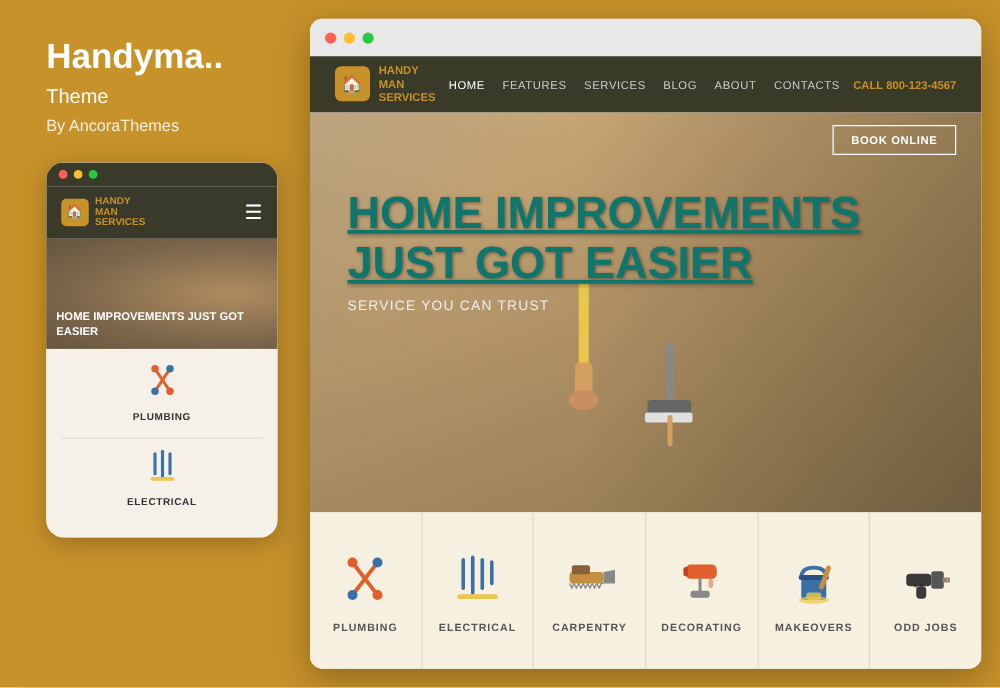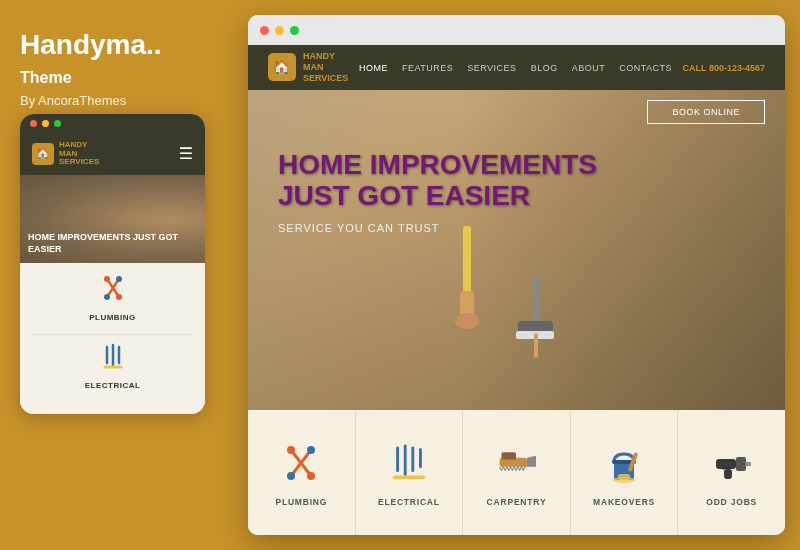--- a/index.html
+++ b/index.html
@@ -8,46 +8,46 @@
       height: 550px;
       background-color: #C8922A;
       font-family: 'Arial', sans-serif;
       overflow: hidden;
       position: relative;
     }
 
     
     .left-panel {
       position: absolute;
-      left: 0; top: 0;
+      left: 17px; top: 0;
       width: 240px;
       height: 550px;
       background-color: #C8922A;
       padding: 30px 20px;
     }
 
     .theme-title {
       font-size: 28px;
       font-weight: 900;
       color: #fff;
       line-height: 1.1;
       margin-bottom: 8px;
     }
 
     .theme-subtitle {
       font-size: 16px;
-      font-weight: 700;
+      font-weight: 400;
       color: #fff;
       margin-bottom: 6px;
     }
 
     .theme-author {
       font-size: 13px;
       color: rgba(255,255,255,0.85);
-      margin-bottom: 6px;
+      margin-bottom: 22px;
     }
 
     
     .mobile-mockup {
       background: #fff;
       border-radius: 14px;
       width: 185px;
       overflow: hidden;
       box-shadow: 0 4px 20px rgba(0,0,0,0.25);
     }
@@ -280,47 +280,48 @@
       overflow: hidden;
     }
 
     .hero-content {
       position: relative;
       z-index: 3;
       padding: 60px 30px 30px;
     }
 
     .hero-title {
-      font-size: 28px;
+      font-size: 36px;
       font-weight: 900;
-      color: #701a75;
+      color: #0f766e;
       line-height: 1.1;
       text-transform: uppercase;
       margin-bottom: 10px;
       text-shadow: 1px 1px 3px rgba(0,0,0,0.4);
+      text-decoration: underline;
     }
 
     .hero-subtitle {
       font-size: 11px;
       color: #eee;
       text-transform: uppercase;
       letter-spacing: 1px;
       margin-bottom: 20px;
     }
 
     .book-btn {
       position: absolute;
       top: 10px;
       right: 20px;
       background: transparent;
       border: 1.5px solid #fff;
       color: #fff;
-      padding: 6px 24px;
+      padding: 6px 14px;
       font-size: 9px;
-      font-weight: 400;
+      font-weight: 700;
       text-transform: uppercase;
       letter-spacing: 0.5px;
       cursor: pointer;
       z-index: 5;
     }
 
     
     .services-bar {
       background: #f5f0e0;
       height: 125px;
@@ -535,20 +536,34 @@
           <rect x="4" y="12" width="30" height="10" rx="3" fill="#c49040"></rect>
           <polygon points="34,12 44,10 44,22 34,22" fill="#888"></polygon>
 
           <polyline points="4,22 6,26 8,22 10,26 12,22 14,26 16,22 18,26 20,22 22,26 24,22 26,26 28,22 30,26 32,22 34,22" fill="none" stroke="#888" stroke-width="1.2"></polyline>
           <rect x="6" y="6" width="16" height="8" rx="2" fill="#8B5e3c"></rect>
         </svg>
       </div>
       <div class="service-label">CARPENTRY</div>
     </div>
 
+    <div class="service-item">
+      <div class="service-icon icon-decorating">
+        <svg width="38" height="42" viewBox="0 0 38 42">
+
+          <rect x="6" y="8" width="26" height="12" rx="4" fill="#e05f2c"></rect>
+          <rect x="4" y="10" width="4" height="8" rx="2" fill="#c44020"></rect>
+          <line x1="18" y1="20" x2="18" y2="32" stroke="#888" stroke-width="2.5" stroke-linecap="round"></line>
+          <rect x="10" y="30" width="16" height="6" rx="2" fill="#888"></rect>
+
+          <ellipse cx="27" cy="24" rx="2" ry="4" fill="#e05f2c" opacity="0.5"></ellipse>
+        </svg>
+      </div>
+      <div class="service-label">DECORATING</div>
+    </div>
 
     <div class="service-item">
       <div class="service-icon icon-makeovers">
         <svg width="40" height="40" viewBox="0 0 40 40">
 
           <rect x="10" y="18" width="20" height="18" rx="3" fill="#3a6fa8"></rect>
           <path d="M10 18 Q10 10 20 10 Q30 10 30 18" fill="none" stroke="#3a6fa8" stroke-width="3"></path>
           <rect x="8" y="16" width="24" height="4" rx="2" fill="#2a5088"></rect>
 
           <ellipse cx="20" cy="36" rx="12" ry="3" fill="#e8c84a" opacity="0.7"></ellipse>

